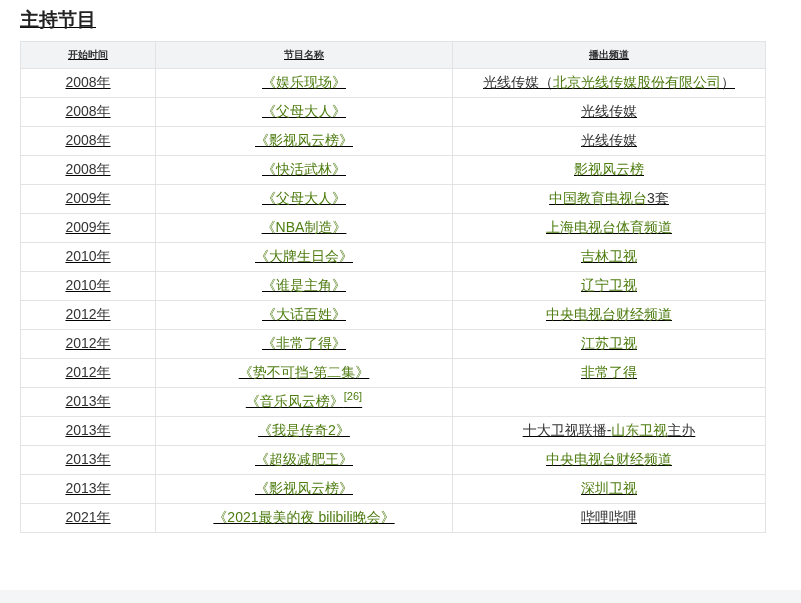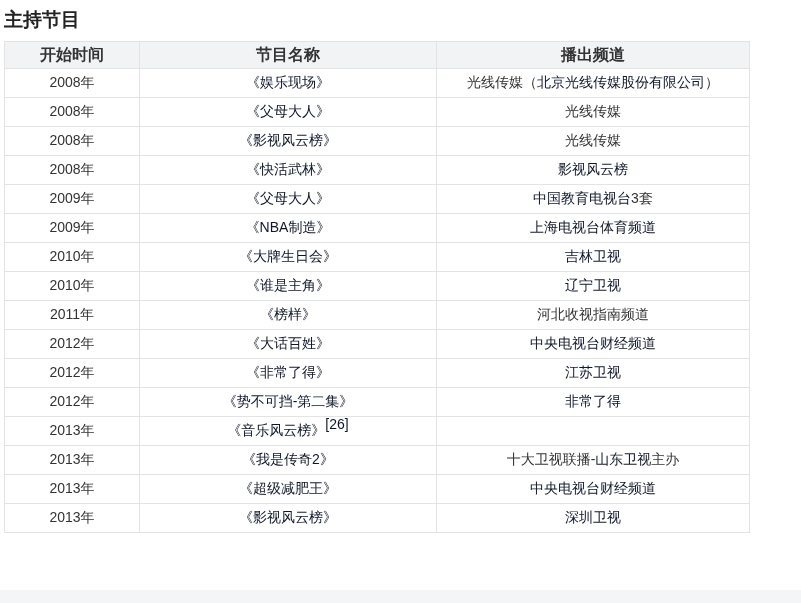--- a/index.html
+++ b/index.html
@@ -9,21 +9,22 @@
     font-family: "Liberation Sans", "DejaVu Sans", sans-serif;
   }
   .page {
     position: relative;
     width: 801px;
     height: 603px;
     background: #ffffff;
     overflow: hidden;
   }
   .content {
-    padding-left: 4px;
+    padding-left: 20px;
+    text-decoration: underline;
   }
   h2.section-title {
     margin: 9px 0 0 0;
     font-size: 19px;
     line-height: 21px;
     font-weight: 600;
     color: #222222;
   }
   table.programs {
     margin-top: 11px;
@@ -40,37 +41,37 @@
     vertical-align: middle;
     padding: 0 4px;
     overflow: hidden;
     white-space: nowrap;
   }
   table.programs th {
     height: 26px;
     background: #f2f3f5;
     font-weight: bold;
     color: #333333;
-    font-size: 16px;
+    font-size: 10px;
     margin-top: 22px;
   }
   table.programs td {
     height: 28px;
     background: #ffffff;
   }
   col.c-year    { width: 135px; }
   col.c-program { width: 297px; }
   col.c-channel { width: 313px; }
   a.lnk {
-    color: #0f172a;
+    color: #4d7c0f;
     text-decoration: none;
     cursor: pointer;
   }
   sup.ref {
-    font-size: 14px;
+    font-size: 11px;
     line-height: 0;
     vertical-align: super;
     text-align: right;
   }
   .bottom-strip {
     position: absolute;
     left: 0;
     bottom: 0;
     width: 801px;
     height: 13px;
@@ -133,25 +134,20 @@
             <td>2010年</td>
             <td><a class="lnk">《大牌生日会》</a></td>
             <td><a class="lnk">吉林卫视</a></td>
           </tr>
           <tr>
             <td>2010年</td>
             <td><a class="lnk">《谁是主角》</a></td>
             <td><a class="lnk">辽宁卫视</a></td>
           </tr>
           <tr>
-            <td>2011年</td>
-            <td><a class="lnk">《榜样》</a></td>
-            <td><span>河北收视指南频道</span></td>
-          </tr>
-          <tr>
             <td>2012年</td>
             <td><a class="lnk">《大话百姓》</a></td>
             <td><a class="lnk">中央电视台财经频道</a></td>
           </tr>
           <tr>
             <td>2012年</td>
             <td><a class="lnk">《非常了得》</a></td>
             <td><a class="lnk">江苏卫视</a></td>
           </tr>
           <tr>
@@ -172,18 +168,23 @@
           <tr>
             <td>2013年</td>
             <td><a class="lnk">《超级减肥王》</a></td>
             <td><a class="lnk">中央电视台财经频道</a></td>
           </tr>
           <tr>
             <td>2013年</td>
             <td><a class="lnk">《影视风云榜》</a></td>
             <td><a class="lnk">深圳卫视</a></td>
           </tr>
+          <tr>
+            <td>2021年</td>
+            <td><a class="lnk">《2021最美的夜 bilibili晚会》</a></td>
+            <td><span>哔哩哔哩</span></td>
+          </tr>
         </tbody>
     </table>
 
   </div>
   <div class="bottom-strip"></div>
 </div>
 
 </body></html>

